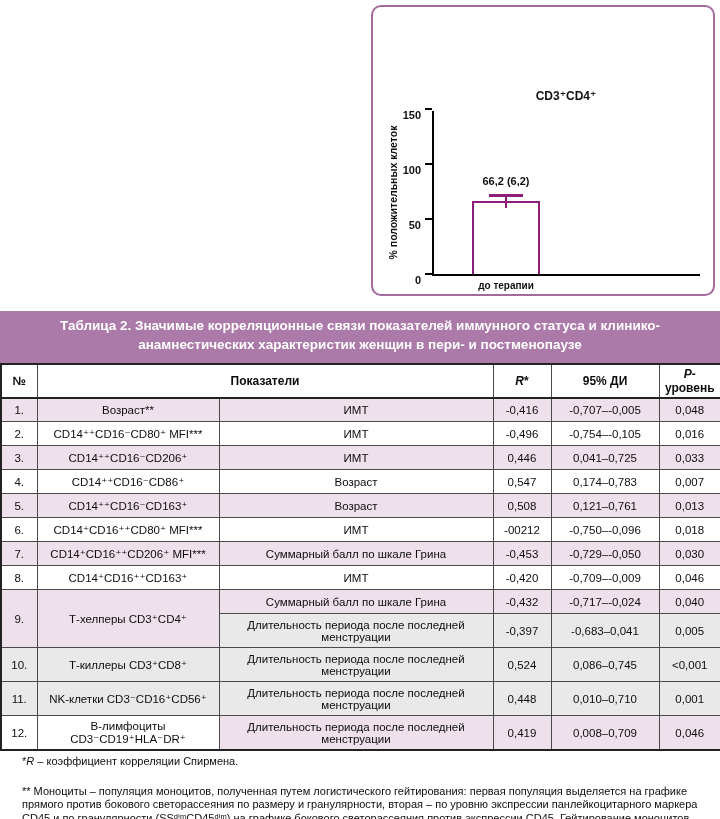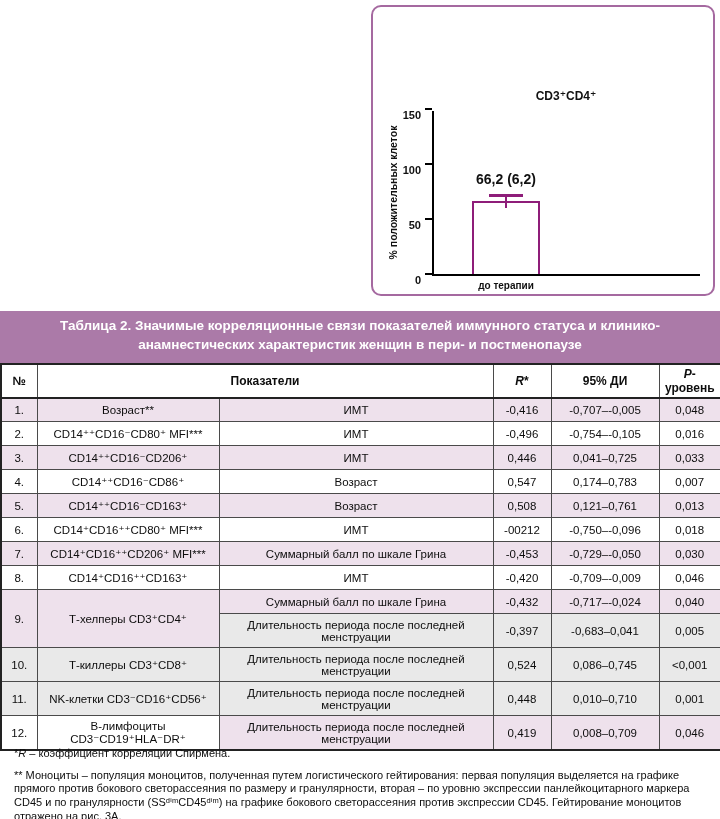--- a/index.html
+++ b/index.html
@@ -38,21 +38,21 @@
   }
   .bar-group { position:absolute; top:0; bottom:0; width:68px; }
   .bar {
     position:absolute; bottom:0; left:0; right:0;
     border:2.5px solid var(--c); border-bottom:none; background:transparent;
   }
   .error-bar-stem { position:absolute; left:calc(50% - 1.25px); width:2.5px; background:var(--c); }
   .error-bar-cap  { position:absolute; left:calc(50% - 17px);  width:34px; height:2.5px; background:var(--c); }
   .bar-value-label {
     position:absolute; left:calc(50% - 70px); width:140px; text-align:center;
-    font-size:14px; font-weight:bold;
+    font-size:11px; font-weight:bold;
   }
   .x-tick-label {
     position:absolute; top:calc(100% + 6px); left:calc(50% - 60px); width:120px;
     text-align:center; font-size:10px; font-weight:bold;
   }
 
   
   .table-section { position:absolute; left:0; top:311px; width:720px; }
   .table-title {
     background:#ab7aa8; color:#fff; font-weight:bold; font-size:13.5px;
@@ -67,21 +67,21 @@
   }
   table.corr thead th { font-size:12px; font-weight:bold; height:30px; background:#fff; border-bottom:2px solid #222; }
   tr.h1 { height:24px; } tr.h2 { height:34px; }
   .bg-pink { background:#eee1ec; }
   .bg-gray { background:#e9e9e9; }
   .bg-white { background:#ffffff; }
   .it { font-style:italic; }
 
   
   .footnotes { position:absolute; left:6px; right:4px; top:739px; font-size:11px; line-height:1.24; color:#0d0d0d; }
-  .footnotes p { margin:8px; }
+  .footnotes p { margin:16px; }
 </style>
 </head>
 <body>
 
 <div class="page">
 
   <div class="figure-box">
     <div class="chart">
       <div class="chart-title">CD3⁺CD4⁺</div>
       <div class="y-axis-title">% положительных клеток</div>

